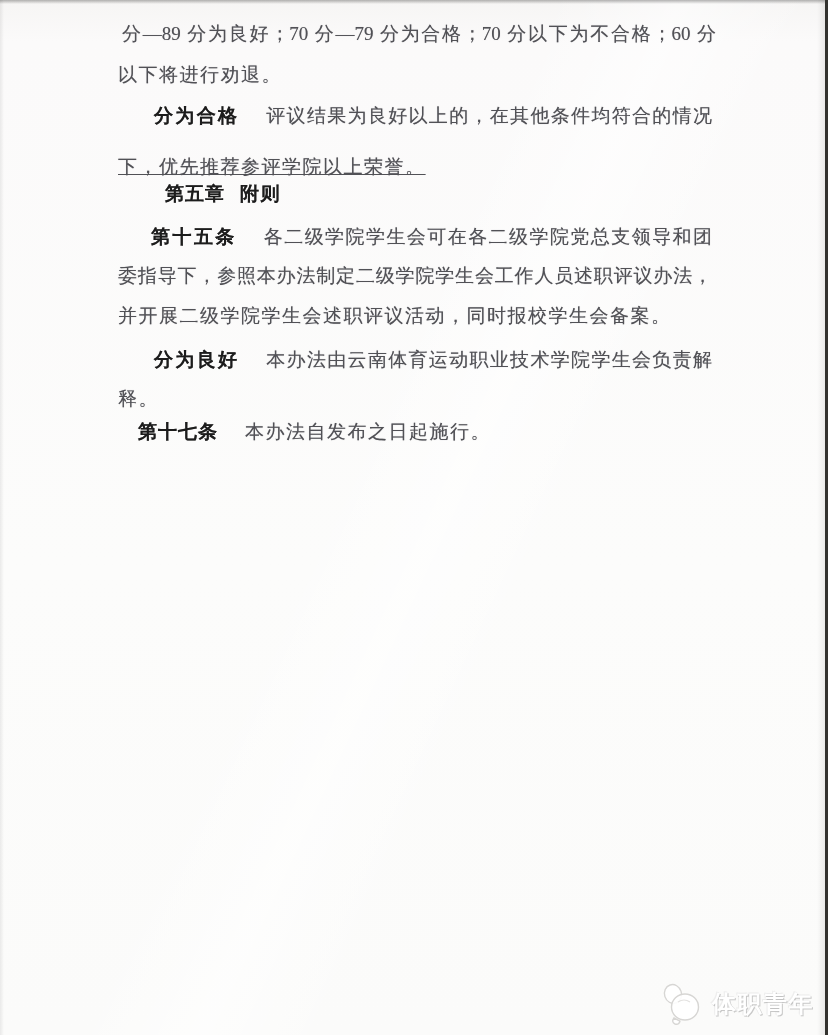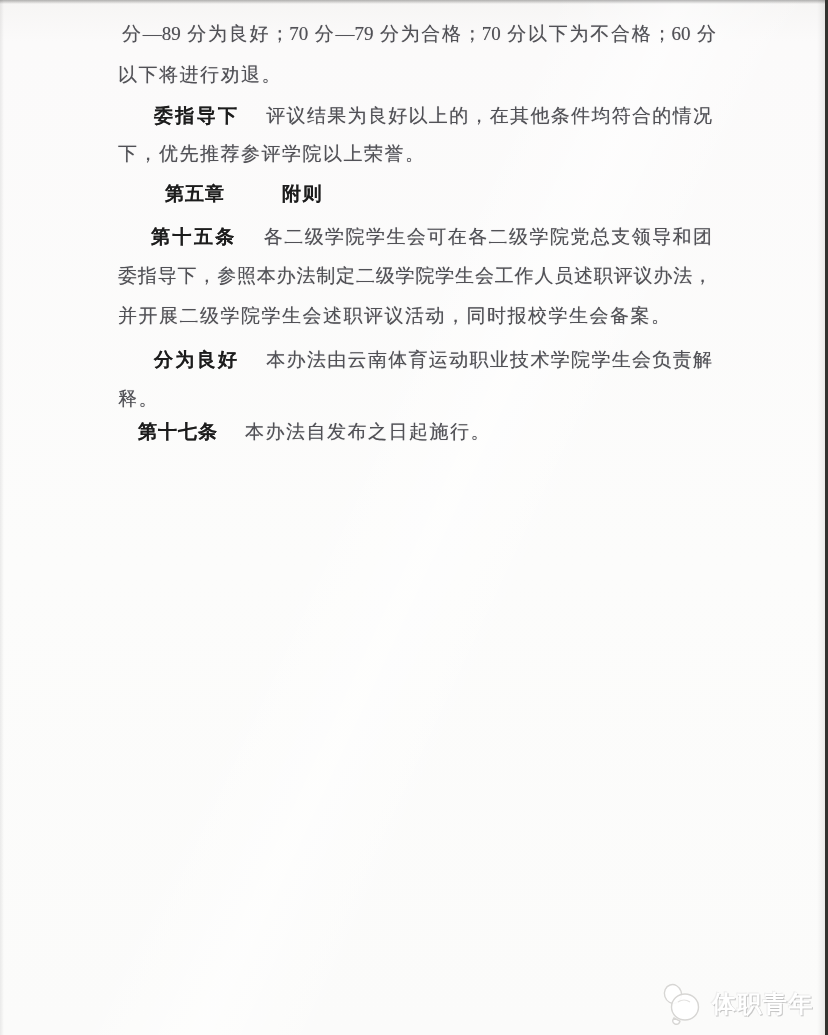--- a/index.html
+++ b/index.html
@@ -61,23 +61,22 @@
     color: #1c1c1c;
     letter-spacing: 1px;
     margin-right: 27px;
     text-shadow: 0 0 0.5px rgba(20,20,20,0.6);
   }
   .line .term:empty { display: none; margin: 0; }
   .line.heading .body {
     font-weight: bold;
     color: #1c1c1c;
     text-shadow: 0 0 0.5px rgba(20,20,20,0.6);
-    margin-left: 36px;
   }
-  .line.heading .term { margin-right: 21px; }
+  .line.heading .term { margin-right: 15px; }
   
   .watermark {
     position: absolute;
     right: 14px;
     top: 980px;
     display: flex;
     align-items: center;
     gap: 6px;
   }
   .wm-logo { width: 46px; height: 48px; display: block; }
@@ -96,22 +95,22 @@
 <div class="photo">
 
   <div class="edge-top"></div>
   <div class="edge-left-shade"></div>
   <div class="edge-right-shade"></div>
   <div class="edge-right-line"></div>
 
   <div id="doc-lines">
       <div class="line justify" style="left: 122px; top: 20px; width: 594px;"><span class="body">分—89 分为良好；70 分—79 分为合格；70 分以下为不合格；60 分</span></div>
       <div class="line" style="left: 118px; top: 61px;"><span class="body">以下将进行劝退。</span></div>
-      <div class="line justify" style="left: 154px; top: 102px; width: 558px;"><b class="term">委指导下</b><span class="body">评议结果为良好以上的，在其他条件均符合的情况</span></div>
-      <div class="line" style="left: 118px; top: 140px;"><span class="body">下，优先推荐参评学院以上荣誉。</span></div>
+      <div class="line justify" style="left: 154px; top: 102px; width: 558px;"><b class="term">分为合格</b><span class="body">评议结果为良好以上的，在其他条件均符合的情况</span></div>
+      <div class="line" style="left: 118px; top: 153px; text-decoration: underline;"><span class="body">下，优先推荐参评学院以上荣誉。</span></div>
       <div class="line heading" style="left: 165px; top: 180px;"><b class="term">第五章</b><span class="body">附则</span></div>
       <div class="line justify" style="left: 151px; top: 223px; width: 561px;"><b class="term">第十五条</b><span class="body">各二级学院学生会可在各二级学院党总支领导和团</span></div>
       <div class="line justify" style="left: 118px; top: 262px; width: 594px;"><span class="body">委指导下，参照本办法制定二级学院学生会工作人员述职评议办法，</span></div>
       <div class="line" style="left: 118px; top: 302px;"><span class="body">并开展二级学院学生会述职评议活动，同时报校学生会备案。</span></div>
       <div class="line justify" style="left: 154px; top: 346px; width: 558px;"><b class="term">分为良好</b><span class="body">本办法由云南体育运动职业技术学院学生会负责解</span></div>
       <div class="line" style="left: 118px; top: 385px;"><span class="body">释。</span></div>
       <div class="line" style="left: 138px; top: 418px;"><b class="term">第十七条</b><span class="body">本办法自发布之日起施行。</span></div>
     </div>
 
   <div class="watermark">

